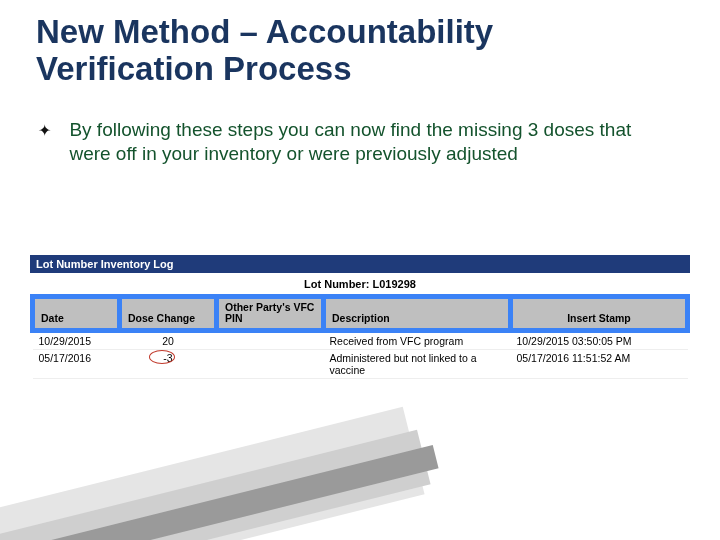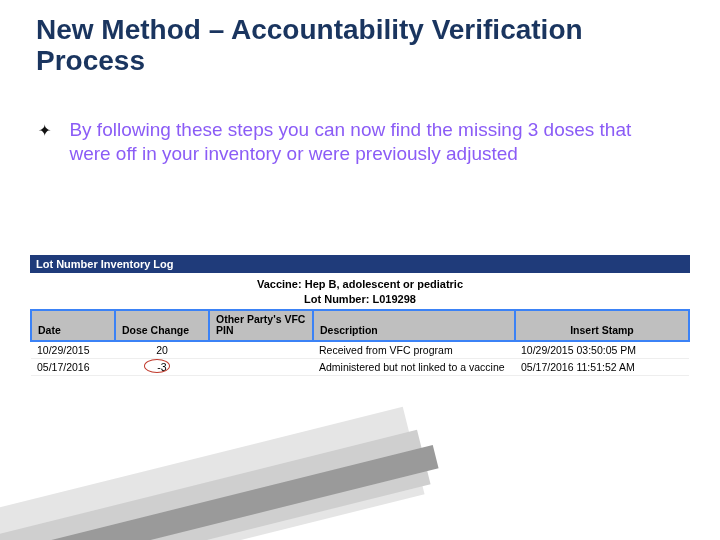--- a/index.html
+++ b/index.html
@@ -18,21 +18,21 @@
     position: relative;
     box-sizing: border-box;
   }
   .title {
     position: absolute;
     top: 14px;
     left: 36px;
     right: 40px;
     font-family: "Arial Black", "Segoe UI Black", Arial, sans-serif;
     font-weight: 900;
-    font-size: 28px;
+    font-size: 33px;
     line-height: 1.12;
     color: #1a355f;
     letter-spacing: 0px;
   }
   .body-block {
     position: absolute;
     top: 118px;
     left: 38px;
     right: 60px;
     font-size: 19px;
@@ -47,21 +47,21 @@
     font-family: "Segoe UI Symbol", Arial, sans-serif;
     font-size: 16px;
     line-height: 24px;
     margin-right: 18px;
     margin-top: 1px;
     color: #111;
   }
   .bullet-text {
     font-family: "Tahoma", "Segoe UI", Arial, sans-serif;
     font-size: 19px;
-    color: #8b5cf6;
+    color: #14532d;
   }
 
   
   .shot {
     position: absolute;
     top: 215px;
     left: 30px;
     width: 660px;
     font-family: Arial, Helvetica, sans-serif;
     font-size: 10.5px;
@@ -86,21 +86,21 @@
   table.log {
     width: 100%;
     border-collapse: collapse;
   }
   table.log th {
     background: #bfbfbf;
     font-weight: bold;
     font-size: 10.5px;
     text-align: left;
     padding: 3px 6px;
-    border: 2px solid #3b82f6;
+    border: 5px solid #3b82f6;
     color: #000;
     vertical-align: bottom;
     line-height: 1.1;
   }
   table.log th.date { width: 70px; }
   table.log th.dose { width: 80px; }
   table.log th.pin  { width: 90px; }
   table.log th.desc { }
   table.log th.stamp{ width: 160px; text-align: center; }
   table.log td {
@@ -151,24 +151,20 @@
   <div class="body-block">
     <div class="bullet-row">
       <div class="bullet-glyph">✦</div>
       <div class="bullet-text">By following these steps you can now find the missing 3 doses that were off in your inventory or were previously adjusted</div>
     </div>
   </div>
 
   <div class="shot">
     <div class="bar">Lot Number Inventory Log</div>
     <div class="meta">
-      <div>
-        <span class="lbl">Vaccine:</span>
-        <span>Hep B, adolescent or pediatric</span>
-      </div>
       <div>
         <span class="lbl">Lot Number:</span>
         <span>L019298</span>
       </div>
     </div>
 
     <table class="log">
       <thead>
         <tr>
           <th class="date">Date</th>

